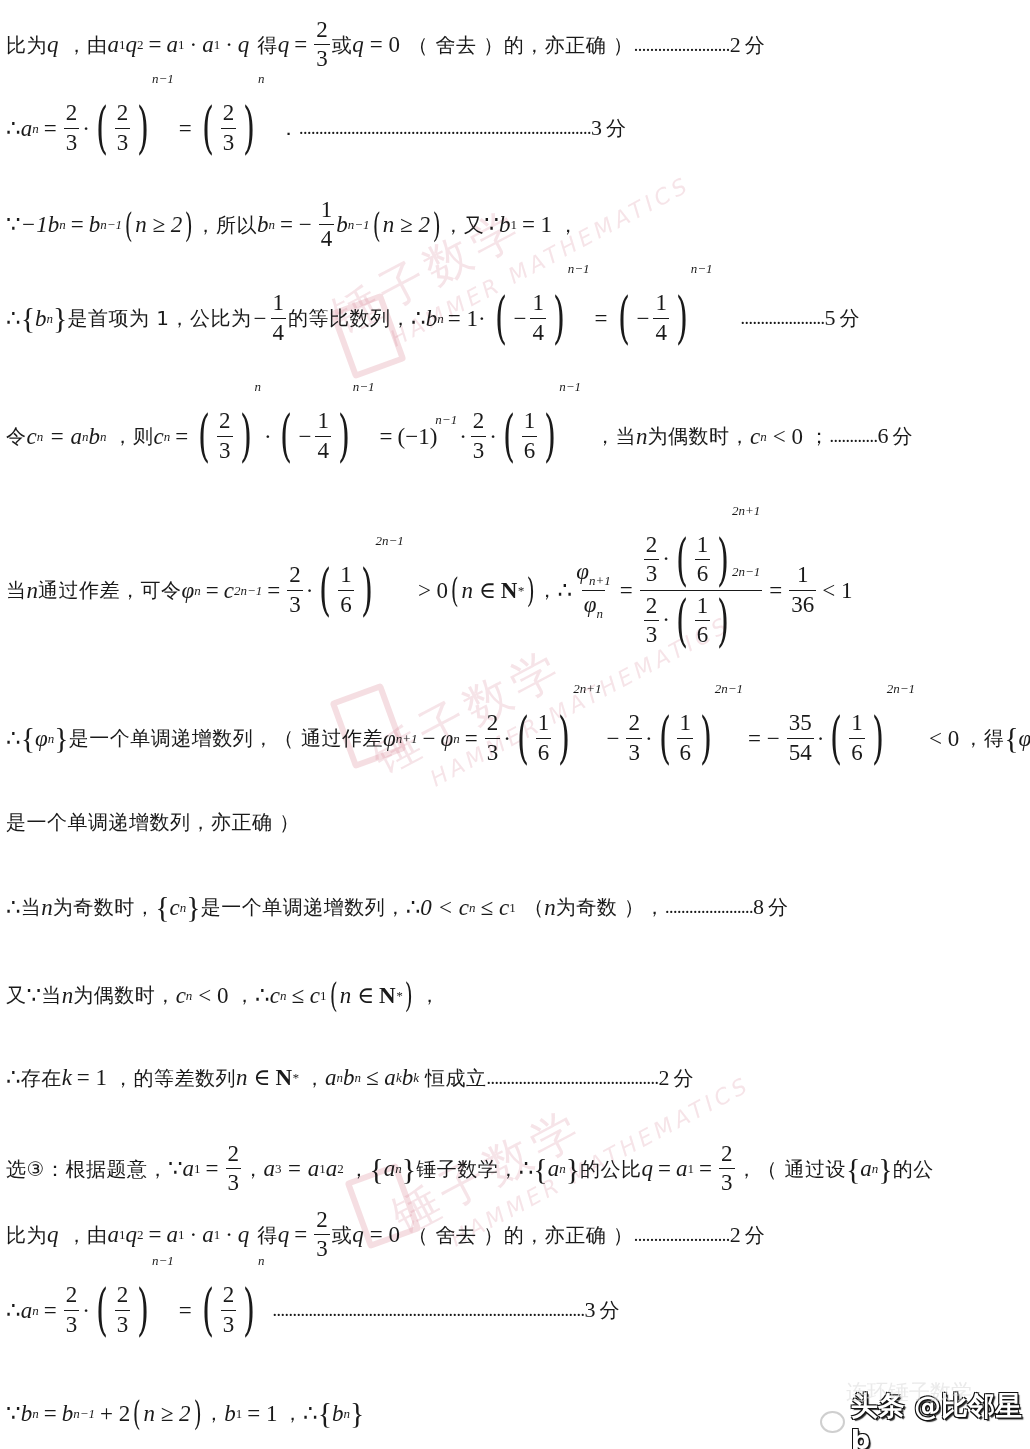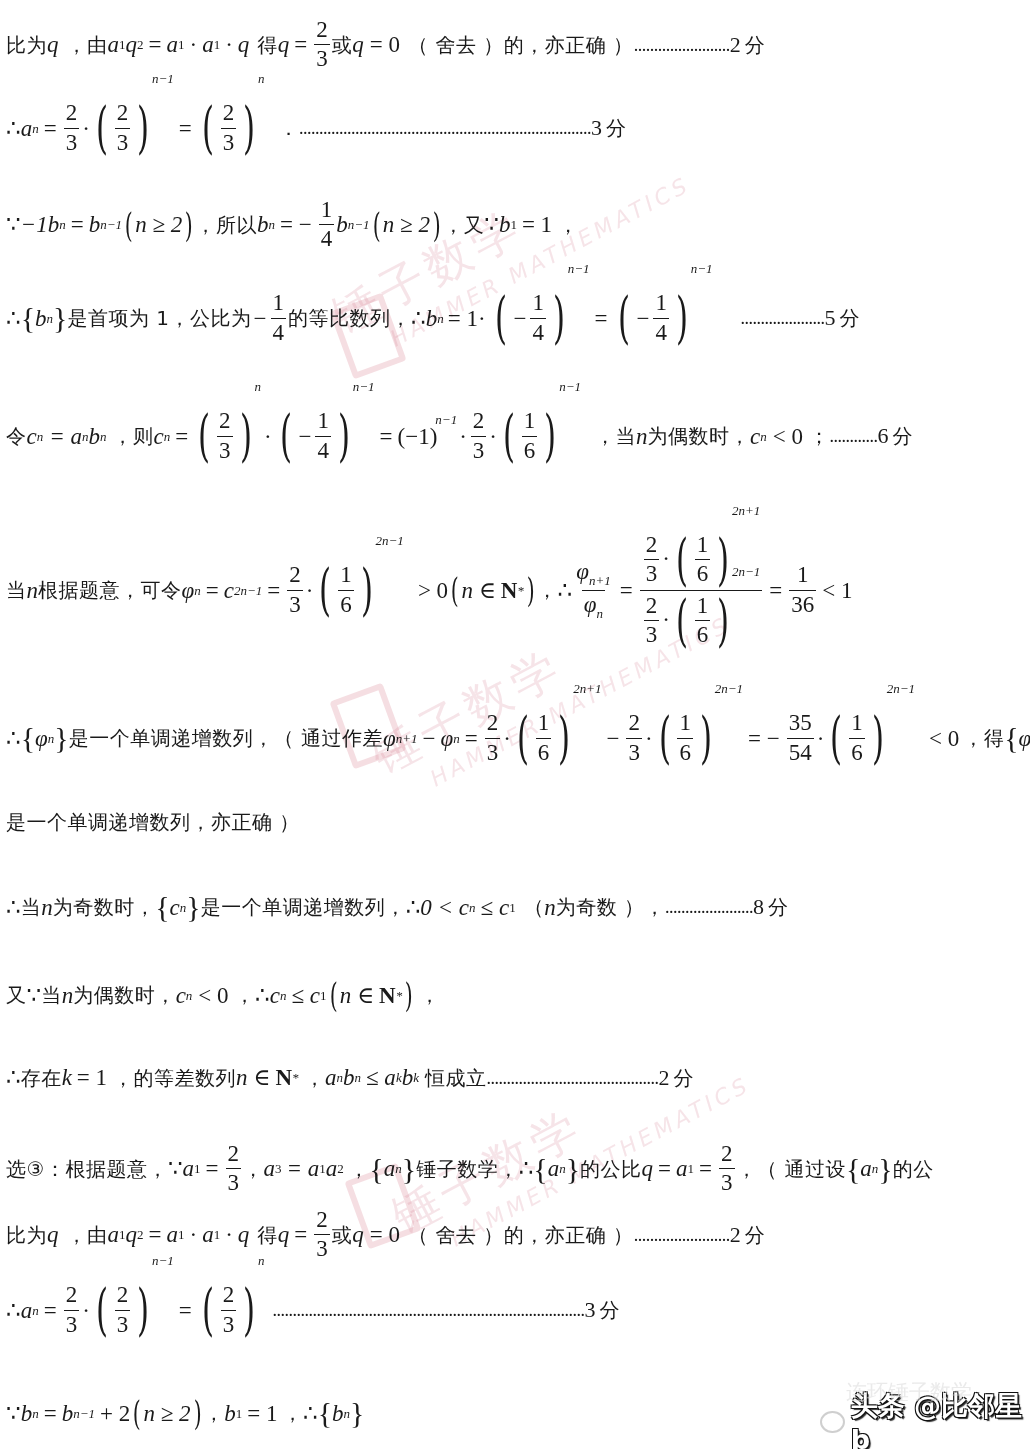--- a/index.html
+++ b/index.html
@@ -299,21 +299,21 @@
     <span class="m" style="margin-left:6px">&lt; 0</span>
     <span class="cjk" style="margin-left:6px">；</span>
     <span class="dots">............</span>
     <span class="score">6</span>
       <span class="cjk fen">分</span>
   </div>
 
   <div class="line" style="top:520px; height:140px;">
     <span class="cjk">当</span>
     <span class="mi">n</span>
-    <span class="cjk">根据题意，可令</span>
+    <span class="cjk">通过作差，可令</span>
     <span class="mi">φ</span>
       <span class="sub">n</span>
     <span class="op">=</span>
     <span class="mi">c</span>
       <span class="sub">2n−1</span>
     <span class="op">=</span>
     <span class="frac">
         <span class="num">2</span>
         <span class="den">3</span>
       </span>

